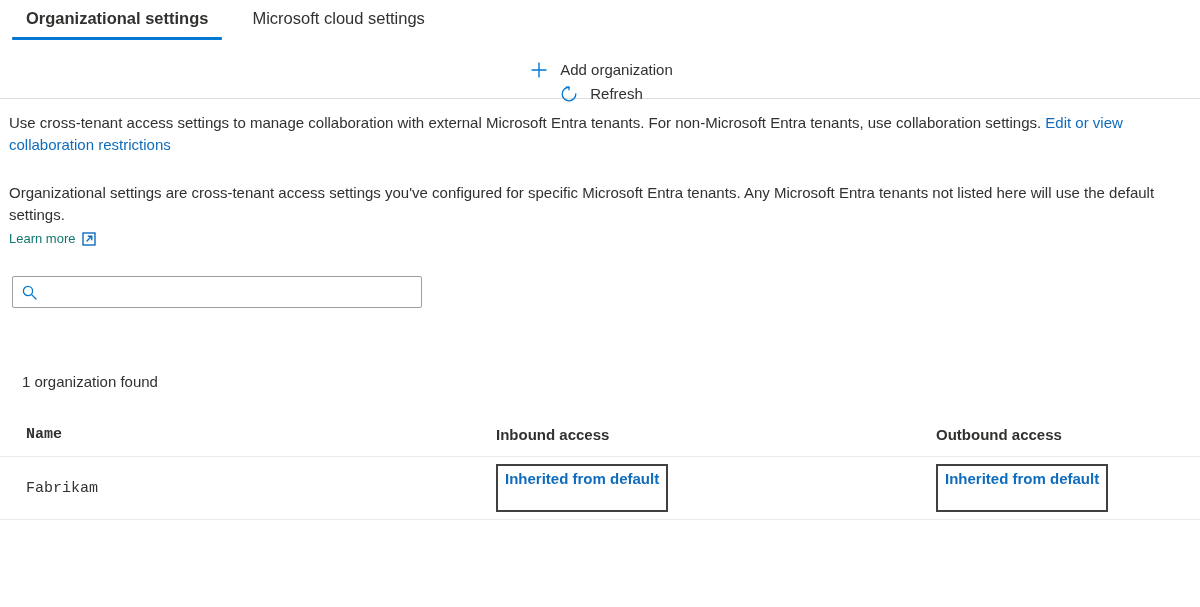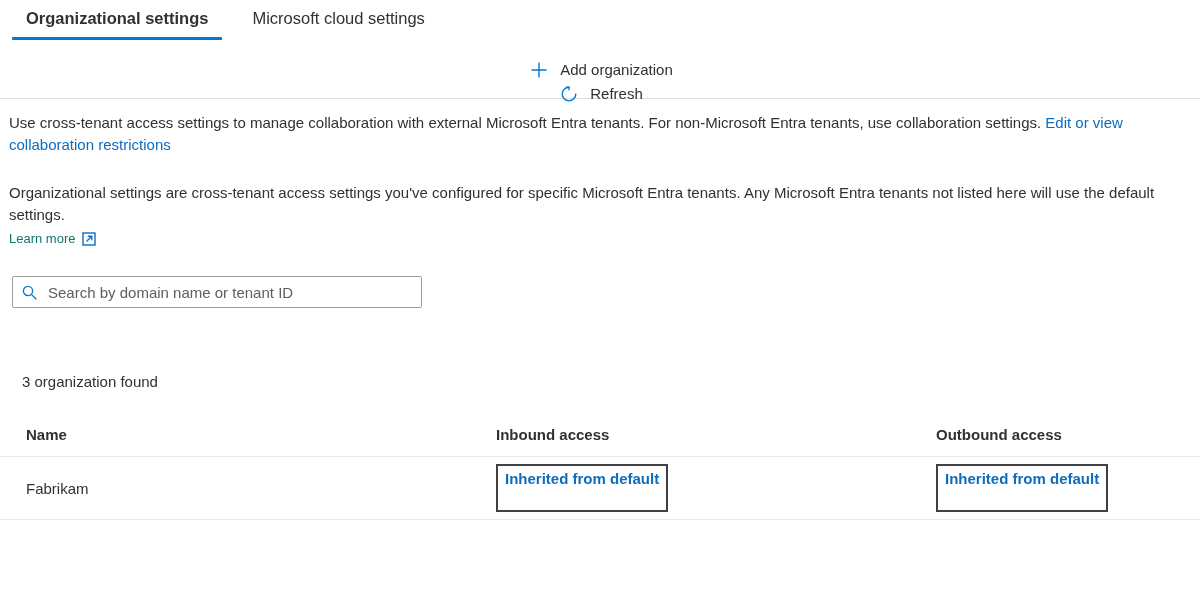--- a/index.html
+++ b/index.html
@@ -180,21 +180,21 @@
     border-bottom: 1px solid #edebe9;
   }
   table.grid td {
     font-size: 15px;
     color: #323130;
     padding: 0;
     height: 62px;
     border-bottom: 1px solid #edebe9;
     vertical-align: middle;
   }
-  .col-name { width: 470px; padding-left: 26px !important; }
+  .col-name { width: 470px; padding-left: 26px !important; font-family: Liberation Mono, monospace; }
   .col-in   { width: 440px; }
   .col-out  { width: 290px; }
   th.col-name { padding-left: 26px; }
   th.col-in  { padding-left: 0; }
   th.col-out { padding-left: 0; }
   td.cell-name { padding-left: 26px !important; }
 
   
   .annotated {
     display: inline-block;
@@ -263,24 +263,23 @@
   </a>
 </div>
 
 <div class="searchwrap">
   <span class="sico">
     <svg width="17" height="17" viewBox="0 0 17 17" aria-hidden="true">
       <circle cx="7" cy="7" r="4.6" fill="none" stroke="#0078d4" stroke-width="1.3"></circle>
       <path d="M10.4 10.4 L15 15" stroke="#0078d4" stroke-width="1.3" stroke-linecap="round"></path>
     </svg>
   </span>
-  <input type="text" value="" placeholder="Search by domain name or tenant ID" style="">
 </div>
 
-<div class="foundtext">3 organization found</div>
+<div class="foundtext">1 organization found</div>
 
 <table class="grid">
   <thead>
     <tr>
       <th class="col-name">Name</th>
       <th class="col-in">Inbound access</th>
       <th class="col-out">Outbound access</th>
     </tr>
   </thead>
   <tbody>

